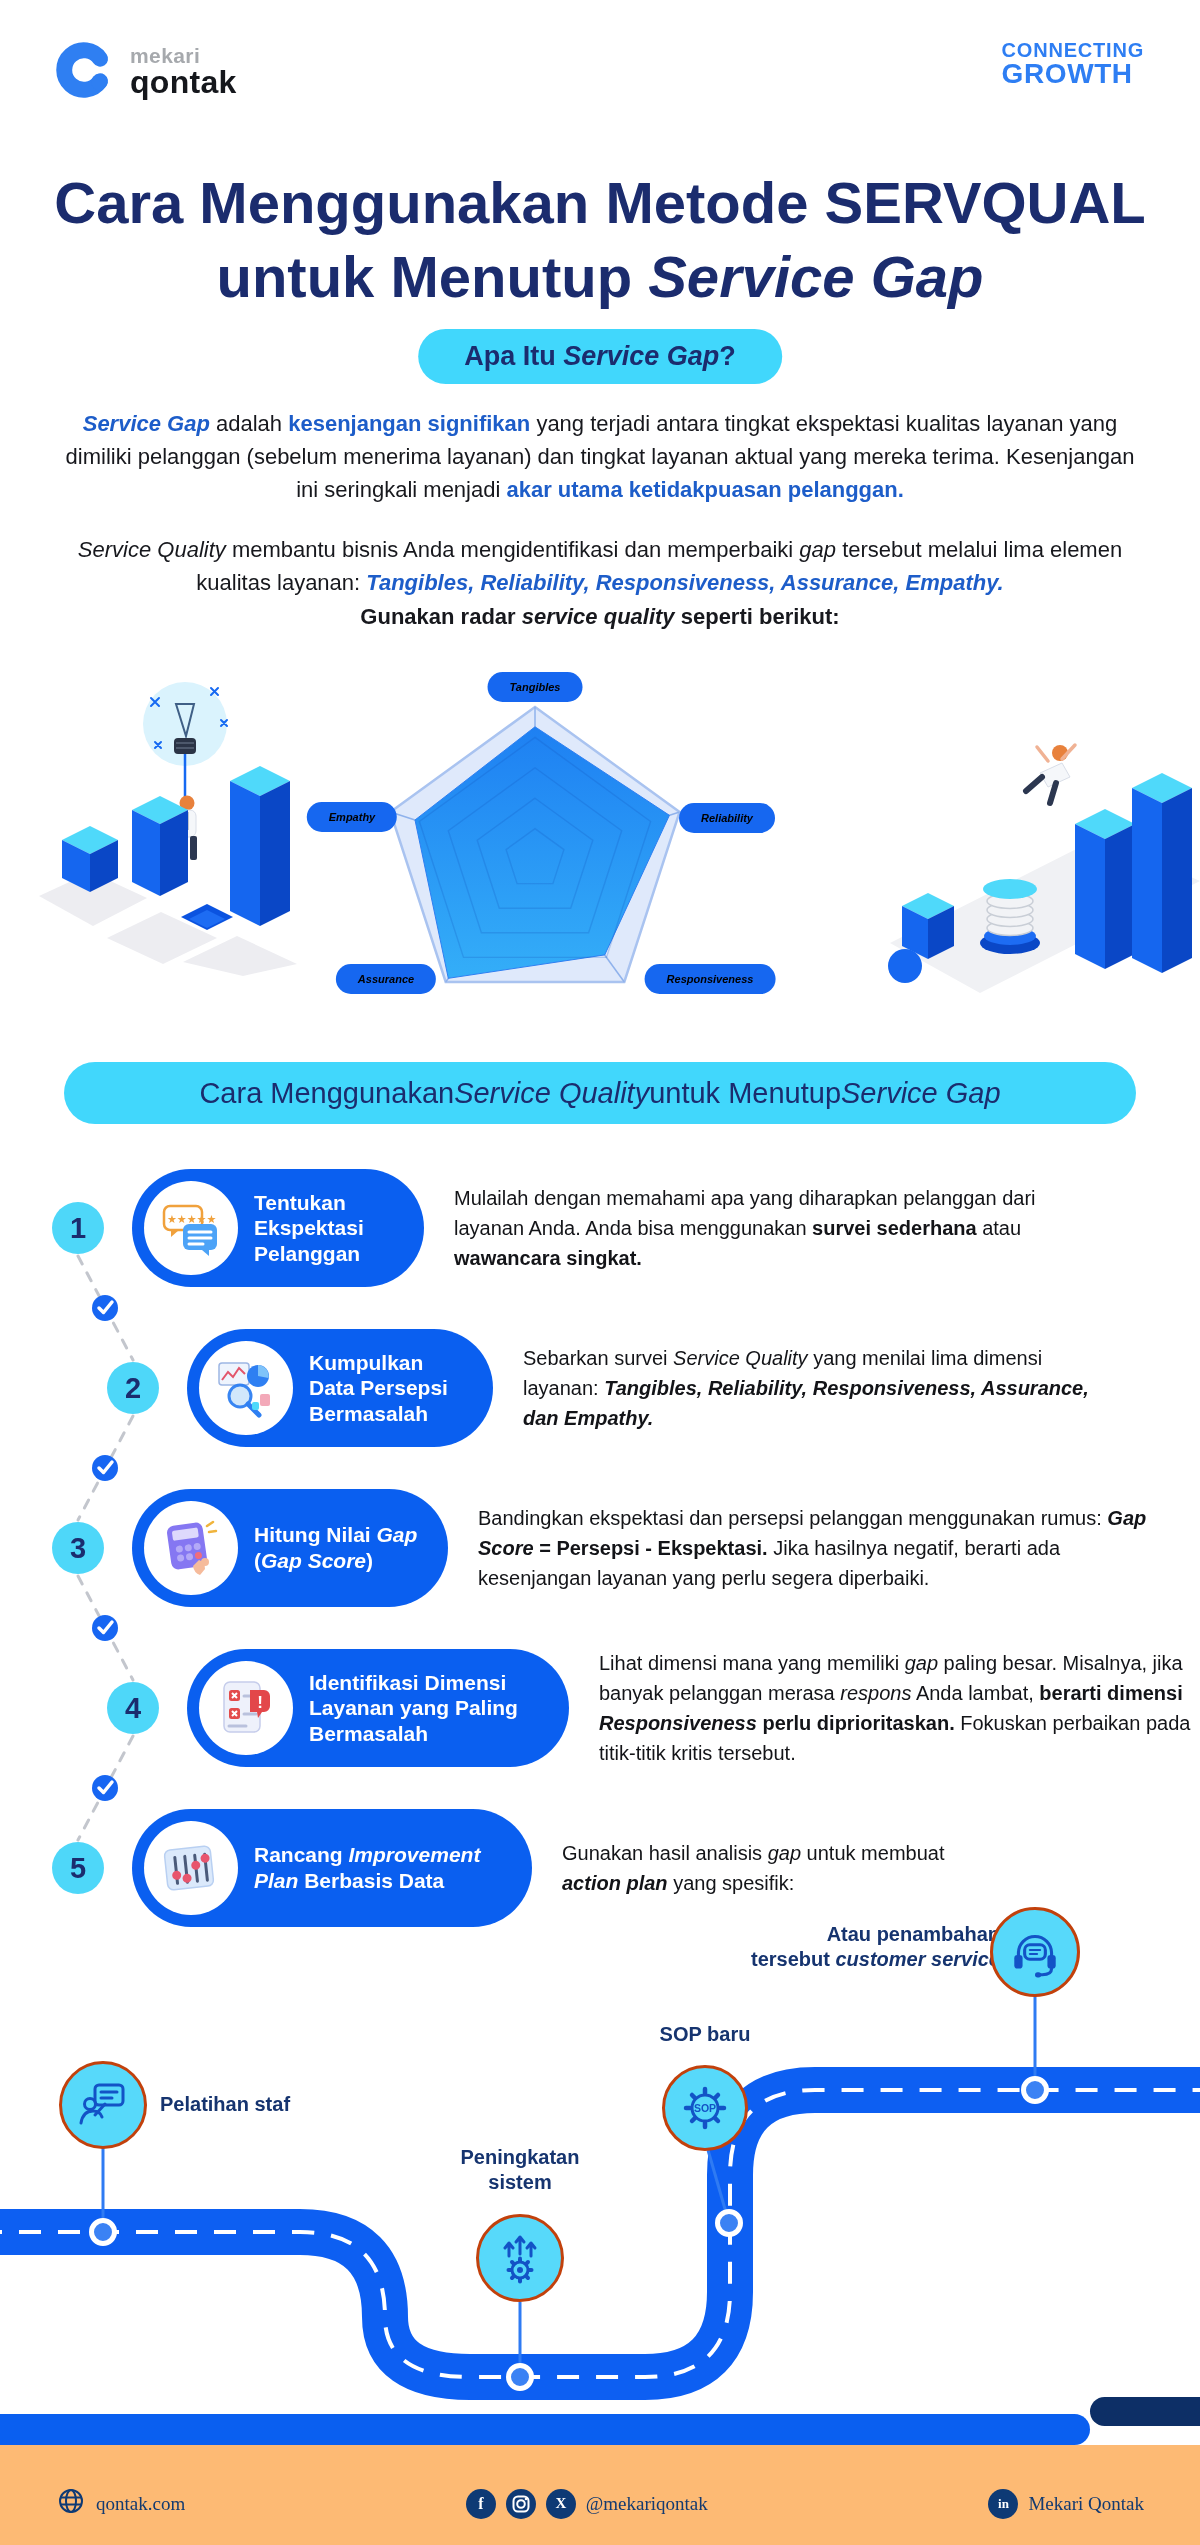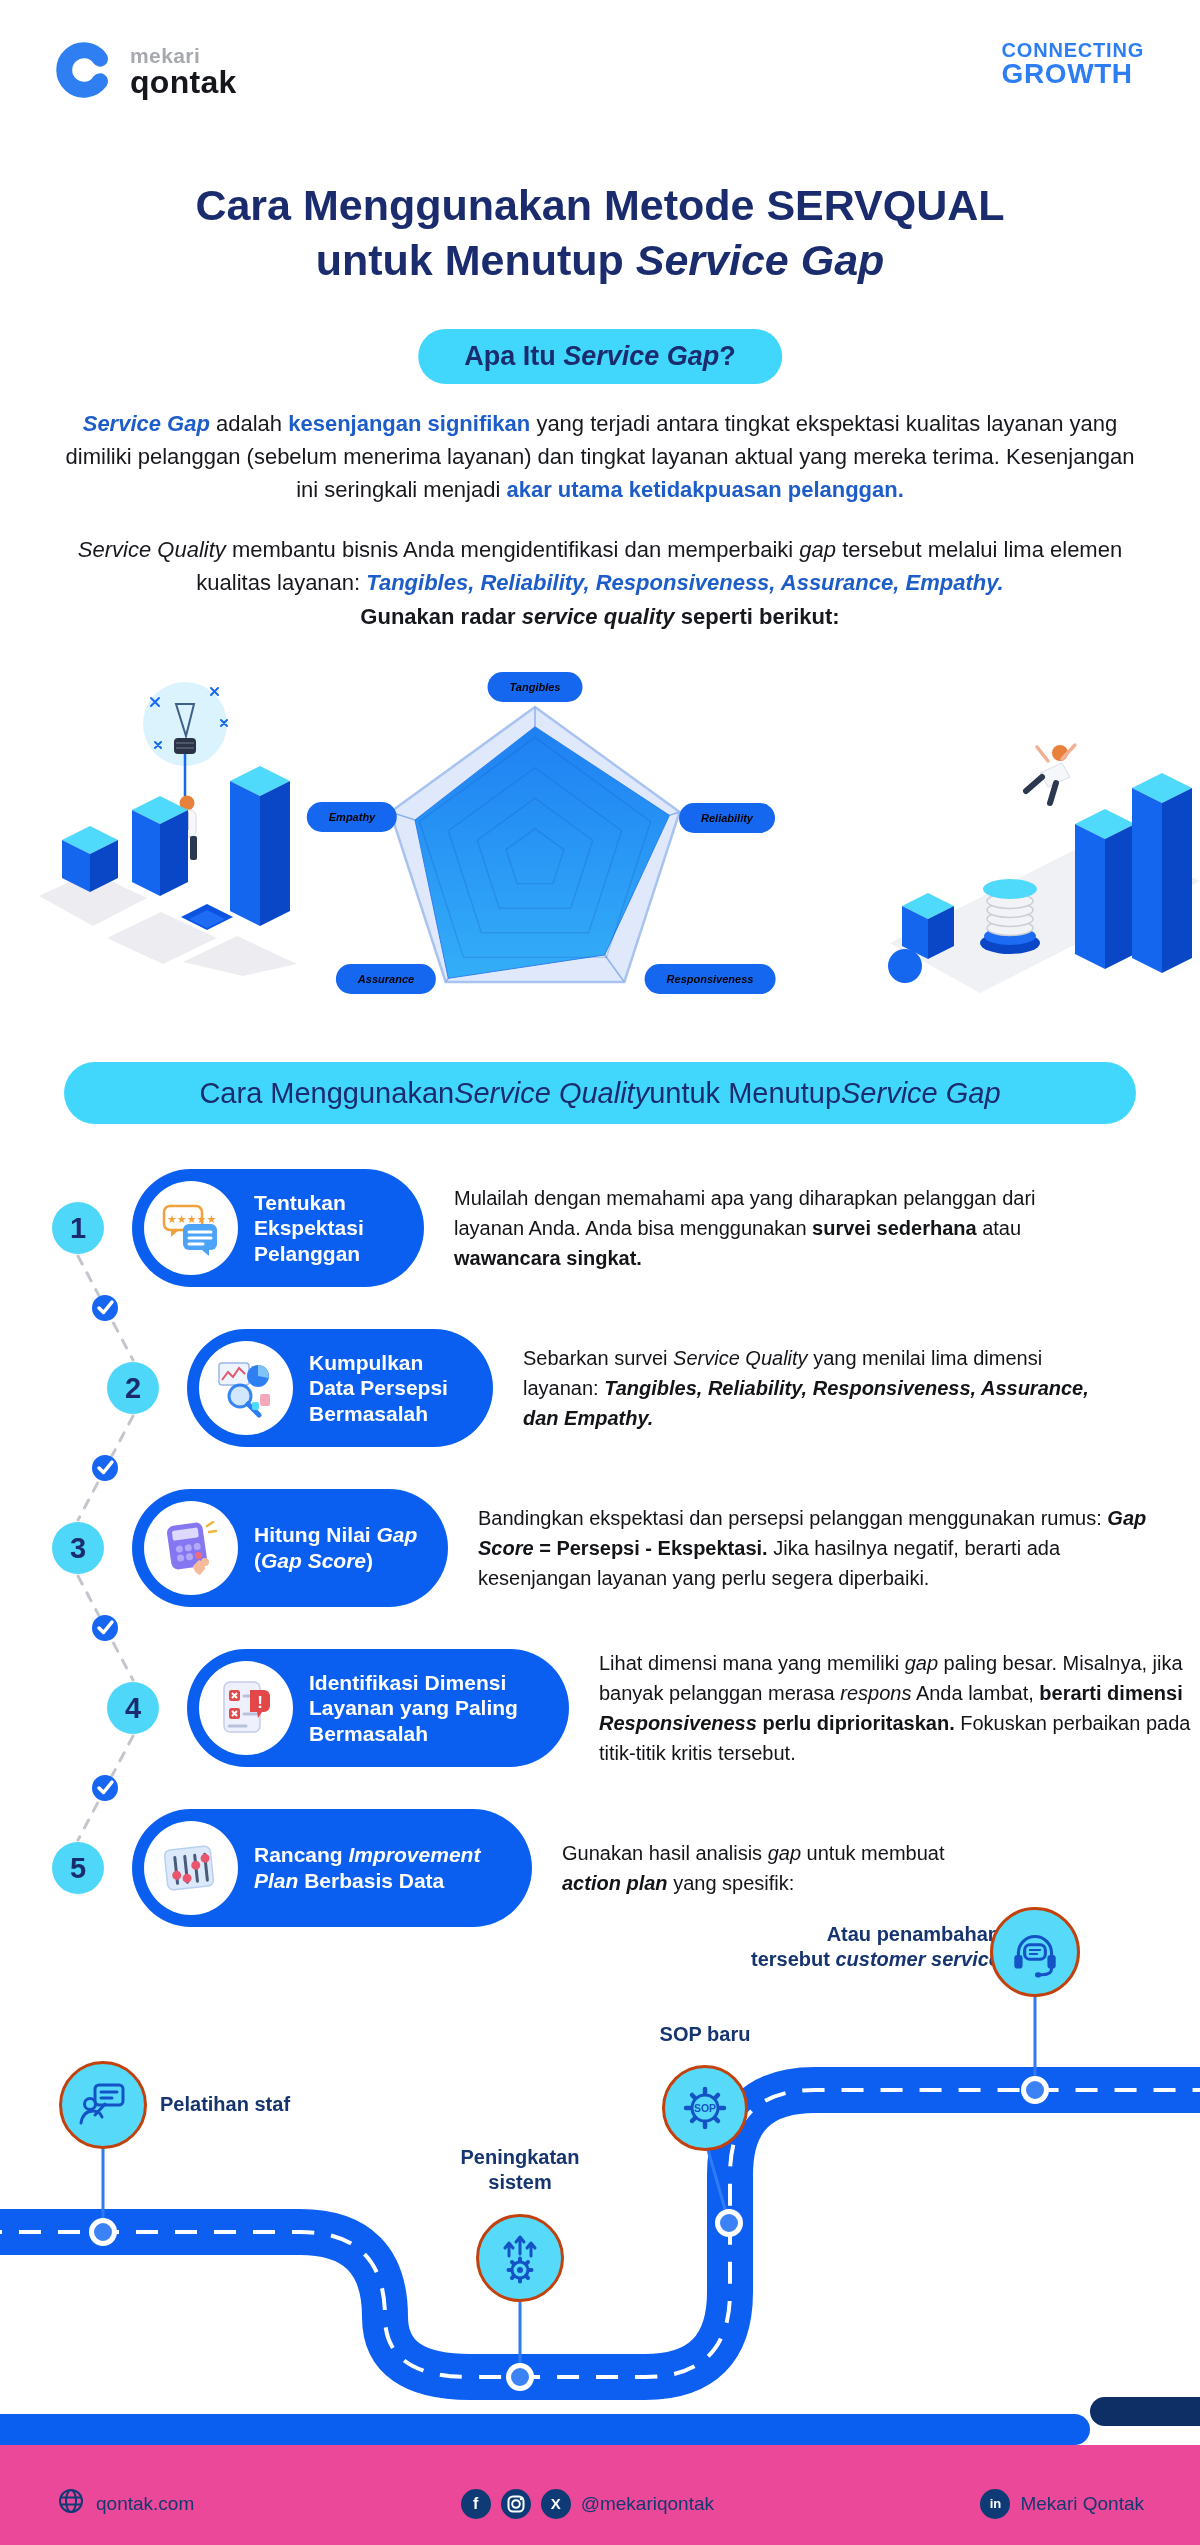--- a/index.html
+++ b/index.html
@@ -15,22 +15,22 @@
   .hdr{position:absolute;top:40px;left:56px;right:56px;display:flex;justify-content:space-between;align-items:flex-start;}
   .logo{display:flex;align-items:center;gap:14px;}
   .logo-txt{display:flex;flex-direction:column;line-height:1.02;}
   .logo-mekari{color:#a6a9ad;font-size:21px;font-weight:700;letter-spacing:.4px;}
   .logo-qontak{color:#15171c;font-size:32px;font-weight:800;letter-spacing:.3px;}
   .tagline{color:#2e7ef3;font-weight:800;line-height:1.02;text-align:left;}
   .tagline .t1{font-size:20px;letter-spacing:.8px;}
   .tagline .t2{font-size:28px;letter-spacing:.6px;}
 
   
-  h1{position:absolute;top:166px;left:0;right:0;margin:12px;text-align:center;
-     font-size:43px;font-weight:800;color:#1b2c6e;line-height:1.28;}
+  h1{position:absolute;top:166px;left:0;right:0;margin:0;text-align:center;
+     font-size:58px;font-weight:800;color:#1b2c6e;line-height:1.28;}
   .badge{position:absolute;top:329px;left:50%;transform:translateX(-50%);
      background:#41d7fc;color:#1b2c6e;font-size:27px;font-weight:800;
      padding:12px 46px;border-radius:999px;white-space:nowrap;}
   .para{position:absolute;left:58px;right:58px;margin:0;text-align:center;
      font-size:22px;color:#17181d;line-height:1.5;}
   .p1{top:407px;} .p2{top:533px;}
   .caption{position:absolute;top:604px;left:0;right:0;margin:0;text-align:center;
      font-size:22px;color:#17181d;}
 
   
@@ -69,22 +69,22 @@
   .roadmap{position:absolute;top:1990px;left:0;right:0;height:425px;}
   .roadsvg{position:absolute;left:0;top:-90px;}
   .mcircle{position:absolute;border-radius:50%;background:#57d9fa;border:3px solid #c2410c;
      display:flex;align-items:center;justify-content:center;box-sizing:border-box;}
   .mlabel{position:absolute;color:#16346f;font-weight:700;font-size:20px;line-height:1.25;}
 
   
   footer{position:absolute;top:2413px;left:0;right:0;height:132px;}
   .stripe-navy{position:absolute;top:-16px;right:0;width:110px;height:29px;background:#0d2f66;border-radius:15px 0 0 15px;}
   .stripe-blue{position:absolute;top:1px;left:0;width:1090px;height:31px;background:#0a5ff0;border-radius:0 20px 20px 0;}
-  .footer-bg{position:absolute;top:32px;left:0;right:0;bottom:0;background:#ec4899;
-     display:flex;align-items:center;justify-content:space-between;padding:17px 56px 0 56px;box-sizing:border-box;}
+  .footer-bg{position:absolute;top:32px;left:0;right:0;bottom:0;background:#fdba74;
+     display:flex;align-items:center;justify-content:space-between;padding:17px 56px 0 56px;box-sizing:border-box;font-family:Liberation Serif, serif;}
   .fgroup{display:flex;align-items:center;gap:10px;color:#133a70;font-size:19px;}
   .fic{width:30px;height:30px;border-radius:50%;background:#0e3a75;display:flex;align-items:center;
      justify-content:center;color:#fff;font-weight:800;font-size:16px;}
   .fic.x{font-size:15px;}
 </style>
 </head>
 <body>
 
 <div class="page">
 

